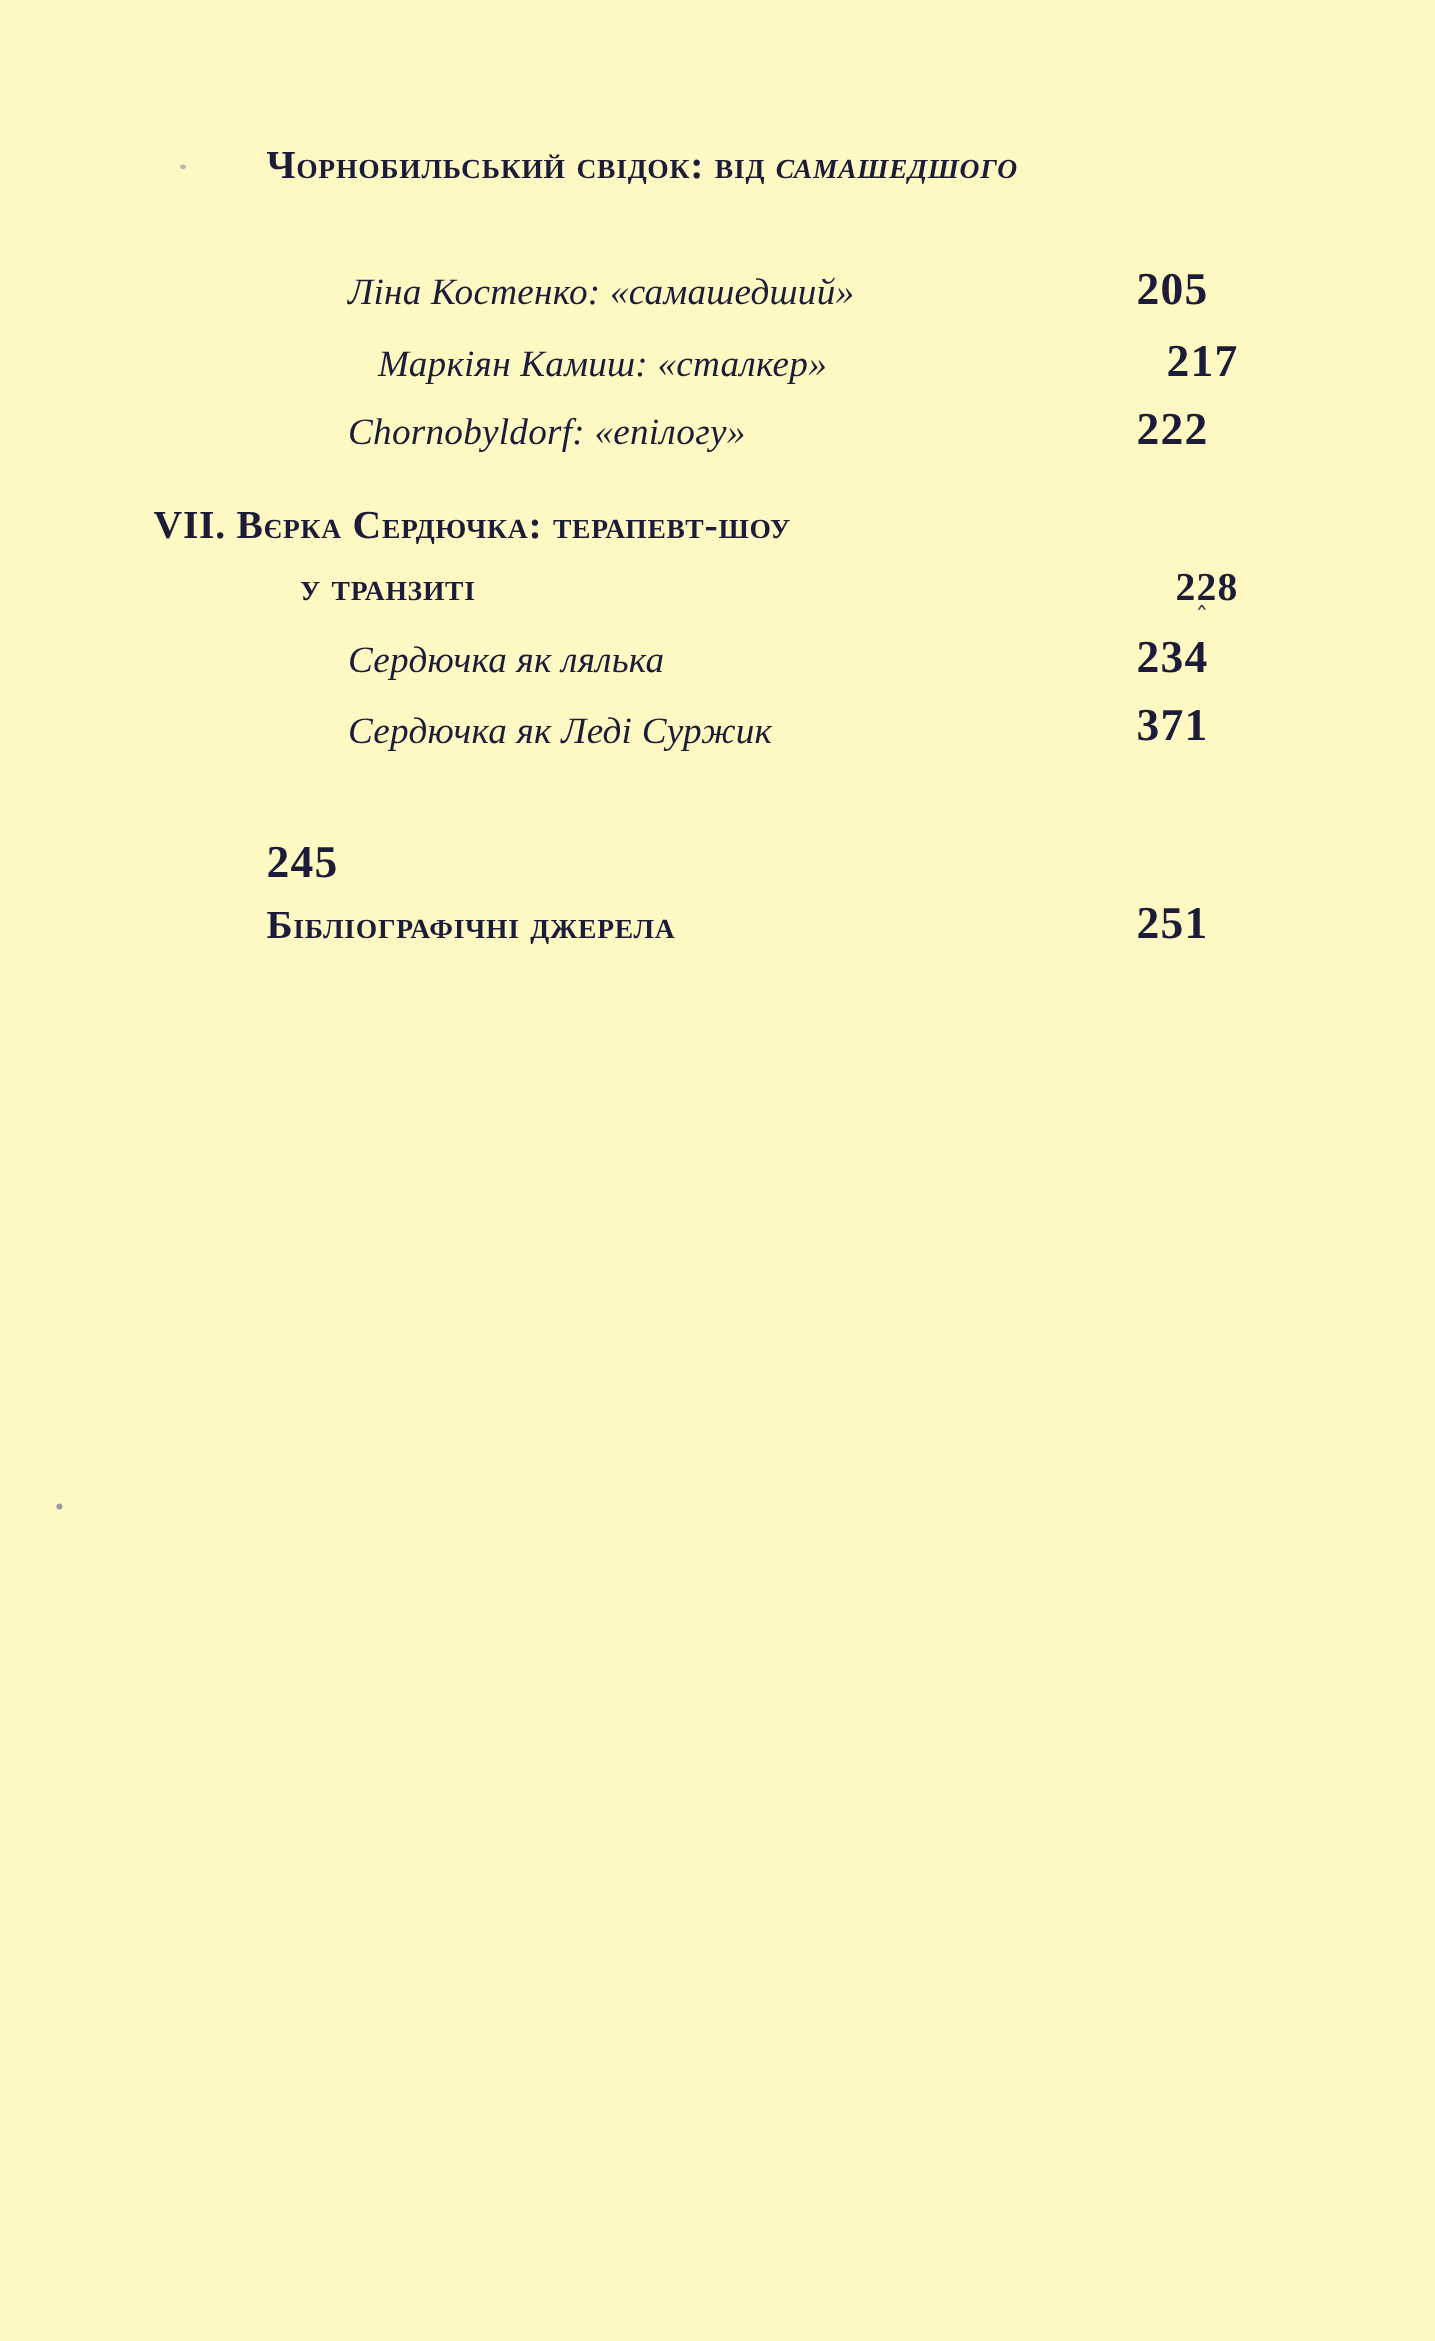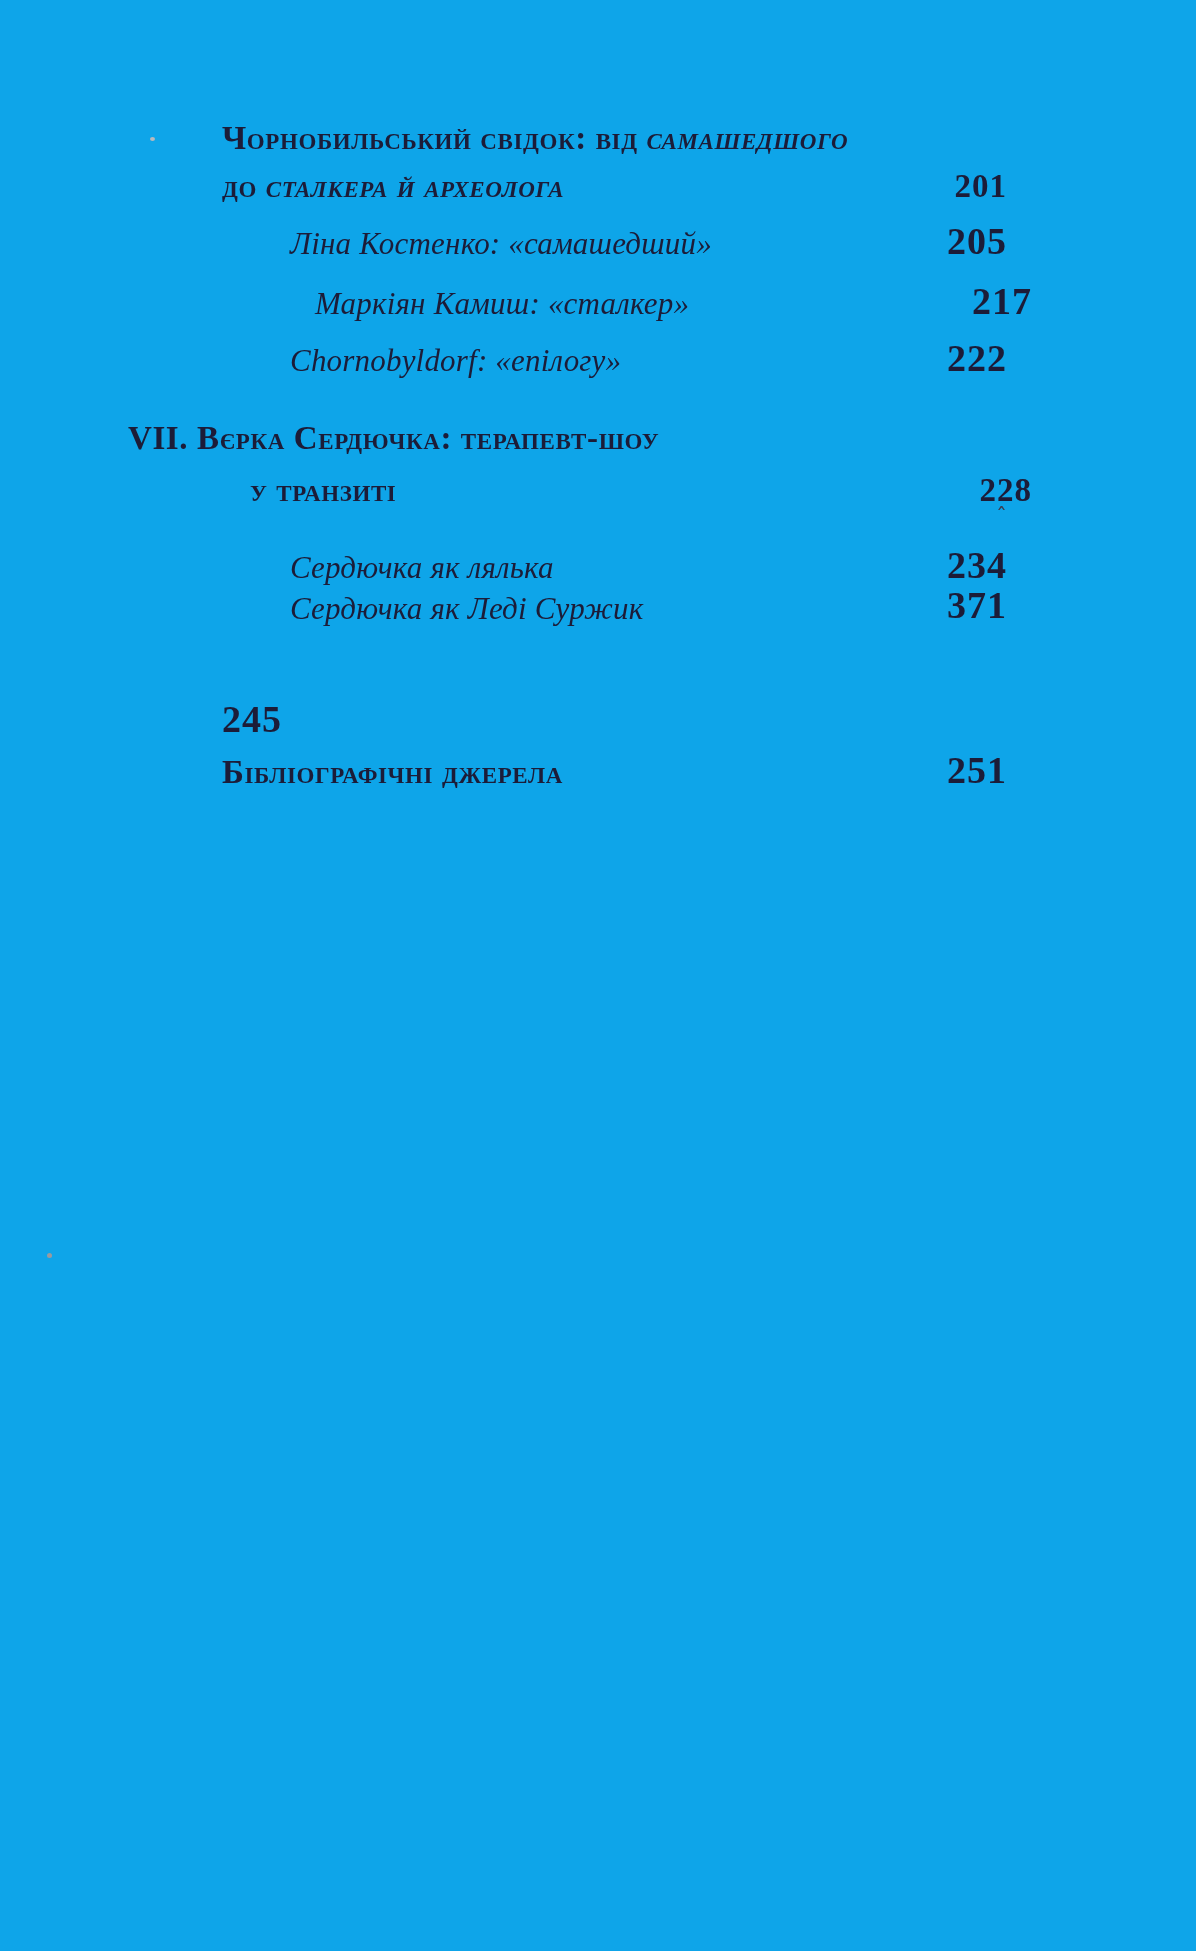--- a/index.html
+++ b/index.html
@@ -4,21 +4,21 @@
 <style>
   html, body {
     margin: 0;
     padding: 0;
     background: #ffffff;
   }
   .page {
     position: relative;
     width: 1196px;
     height: 1951px;
-    background: #0ea5e9;
+    background: #fef9c3;
     font-family: "Liberation Serif", "DejaVu Serif", serif;
     color: #1c1c38;
     overflow: hidden;
   }
   .row {
     position: absolute;
     display: flex;
     justify-content: space-between;
     align-items: baseline;
     white-space: nowrap;
@@ -70,24 +70,20 @@
 </head>
 <body>
 
 <div class="page">
 
   <div class="row sc" style="top:122px; left:222px; width:785px;">
     <span><span>Чорнобильський свідок: від </span><span class="it">самашедшого</span></span>
     <span class="pg pg-lg"></span>
   </div>
 
-  <div class="row sc" style="top:170px; left:222px; width:785px;">
-    <span><span>до </span><span class="it">сталкера й археолога</span></span>
-    <span class="pg pg-lg">201</span>
-  </div>
 
   <div class="row sub" style="top:222px; left:290px; width:717px;">
     <span>Ліна Костенко: «самашедший»</span>
     <span class="pg">205</span>
   </div>
 
   <div class="row sub" style="top:282px; left:290px; width:717px;margin-left:25px;">
     <span>Маркіян Камиш: «сталкер»</span>
     <span class="pg">217</span>
   </div>
@@ -100,21 +96,21 @@
   <div class="row sc" style="top:422px; left:128px; width:879px;">
     <span>VII. Вєрка Сердючка: терапевт-шоу</span>
     <span class="pg pg-lg"></span>
   </div>
 
   <div class="row sc" style="top:474px; left:225px; width:782px;margin-left:25px;">
     <span>у транзиті</span>
     <span class="pg pg-lg">228</span>
   </div>
 
-  <div class="row sub" style="top:546px; left:290px; width:717px;">
+  <div class="row sub" style="top:529px; left:290px; width:717px;">
     <span>Сердючка як лялька</span>
     <span class="pg">234</span>
   </div>
 
   <div class="row sub" style="top:586px; left:290px; width:717px;align-items:flex-end;">
     <span>Сердючка як Леді Суржик</span>
     <span class="pg">371</span>
   </div>
 
   <div class="row sc" style="top:700px; left:222px; width:785px;">

